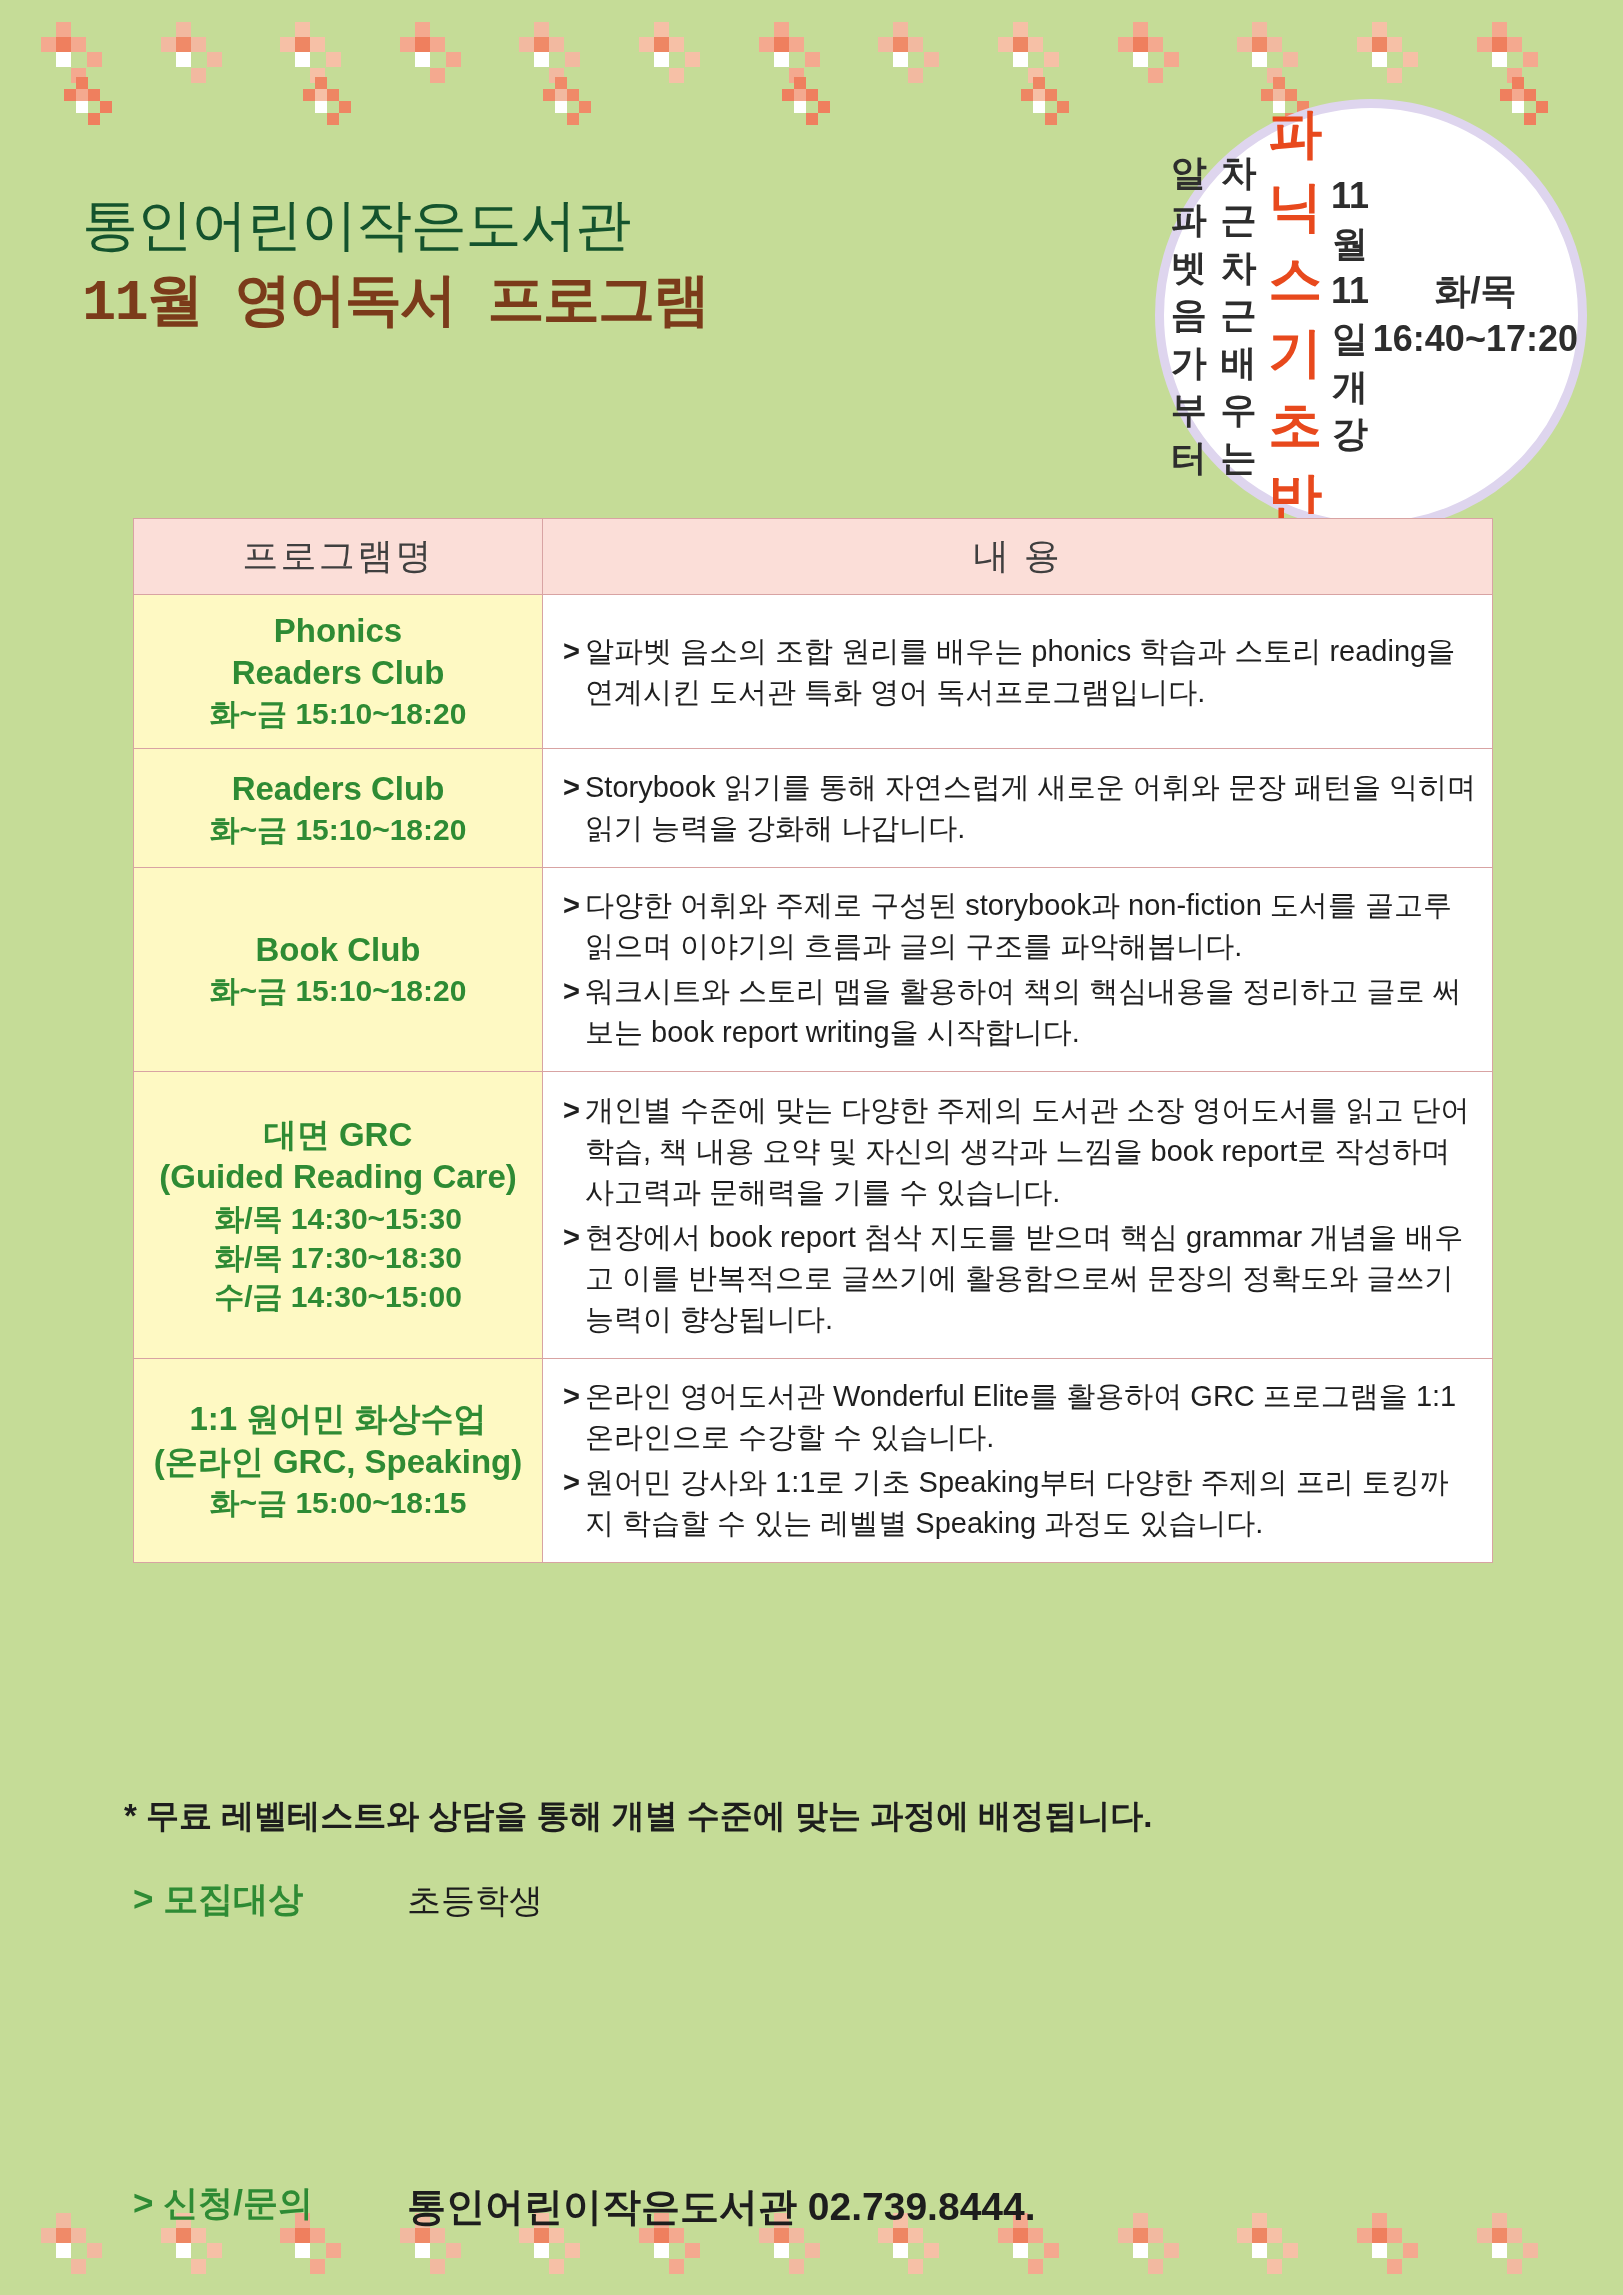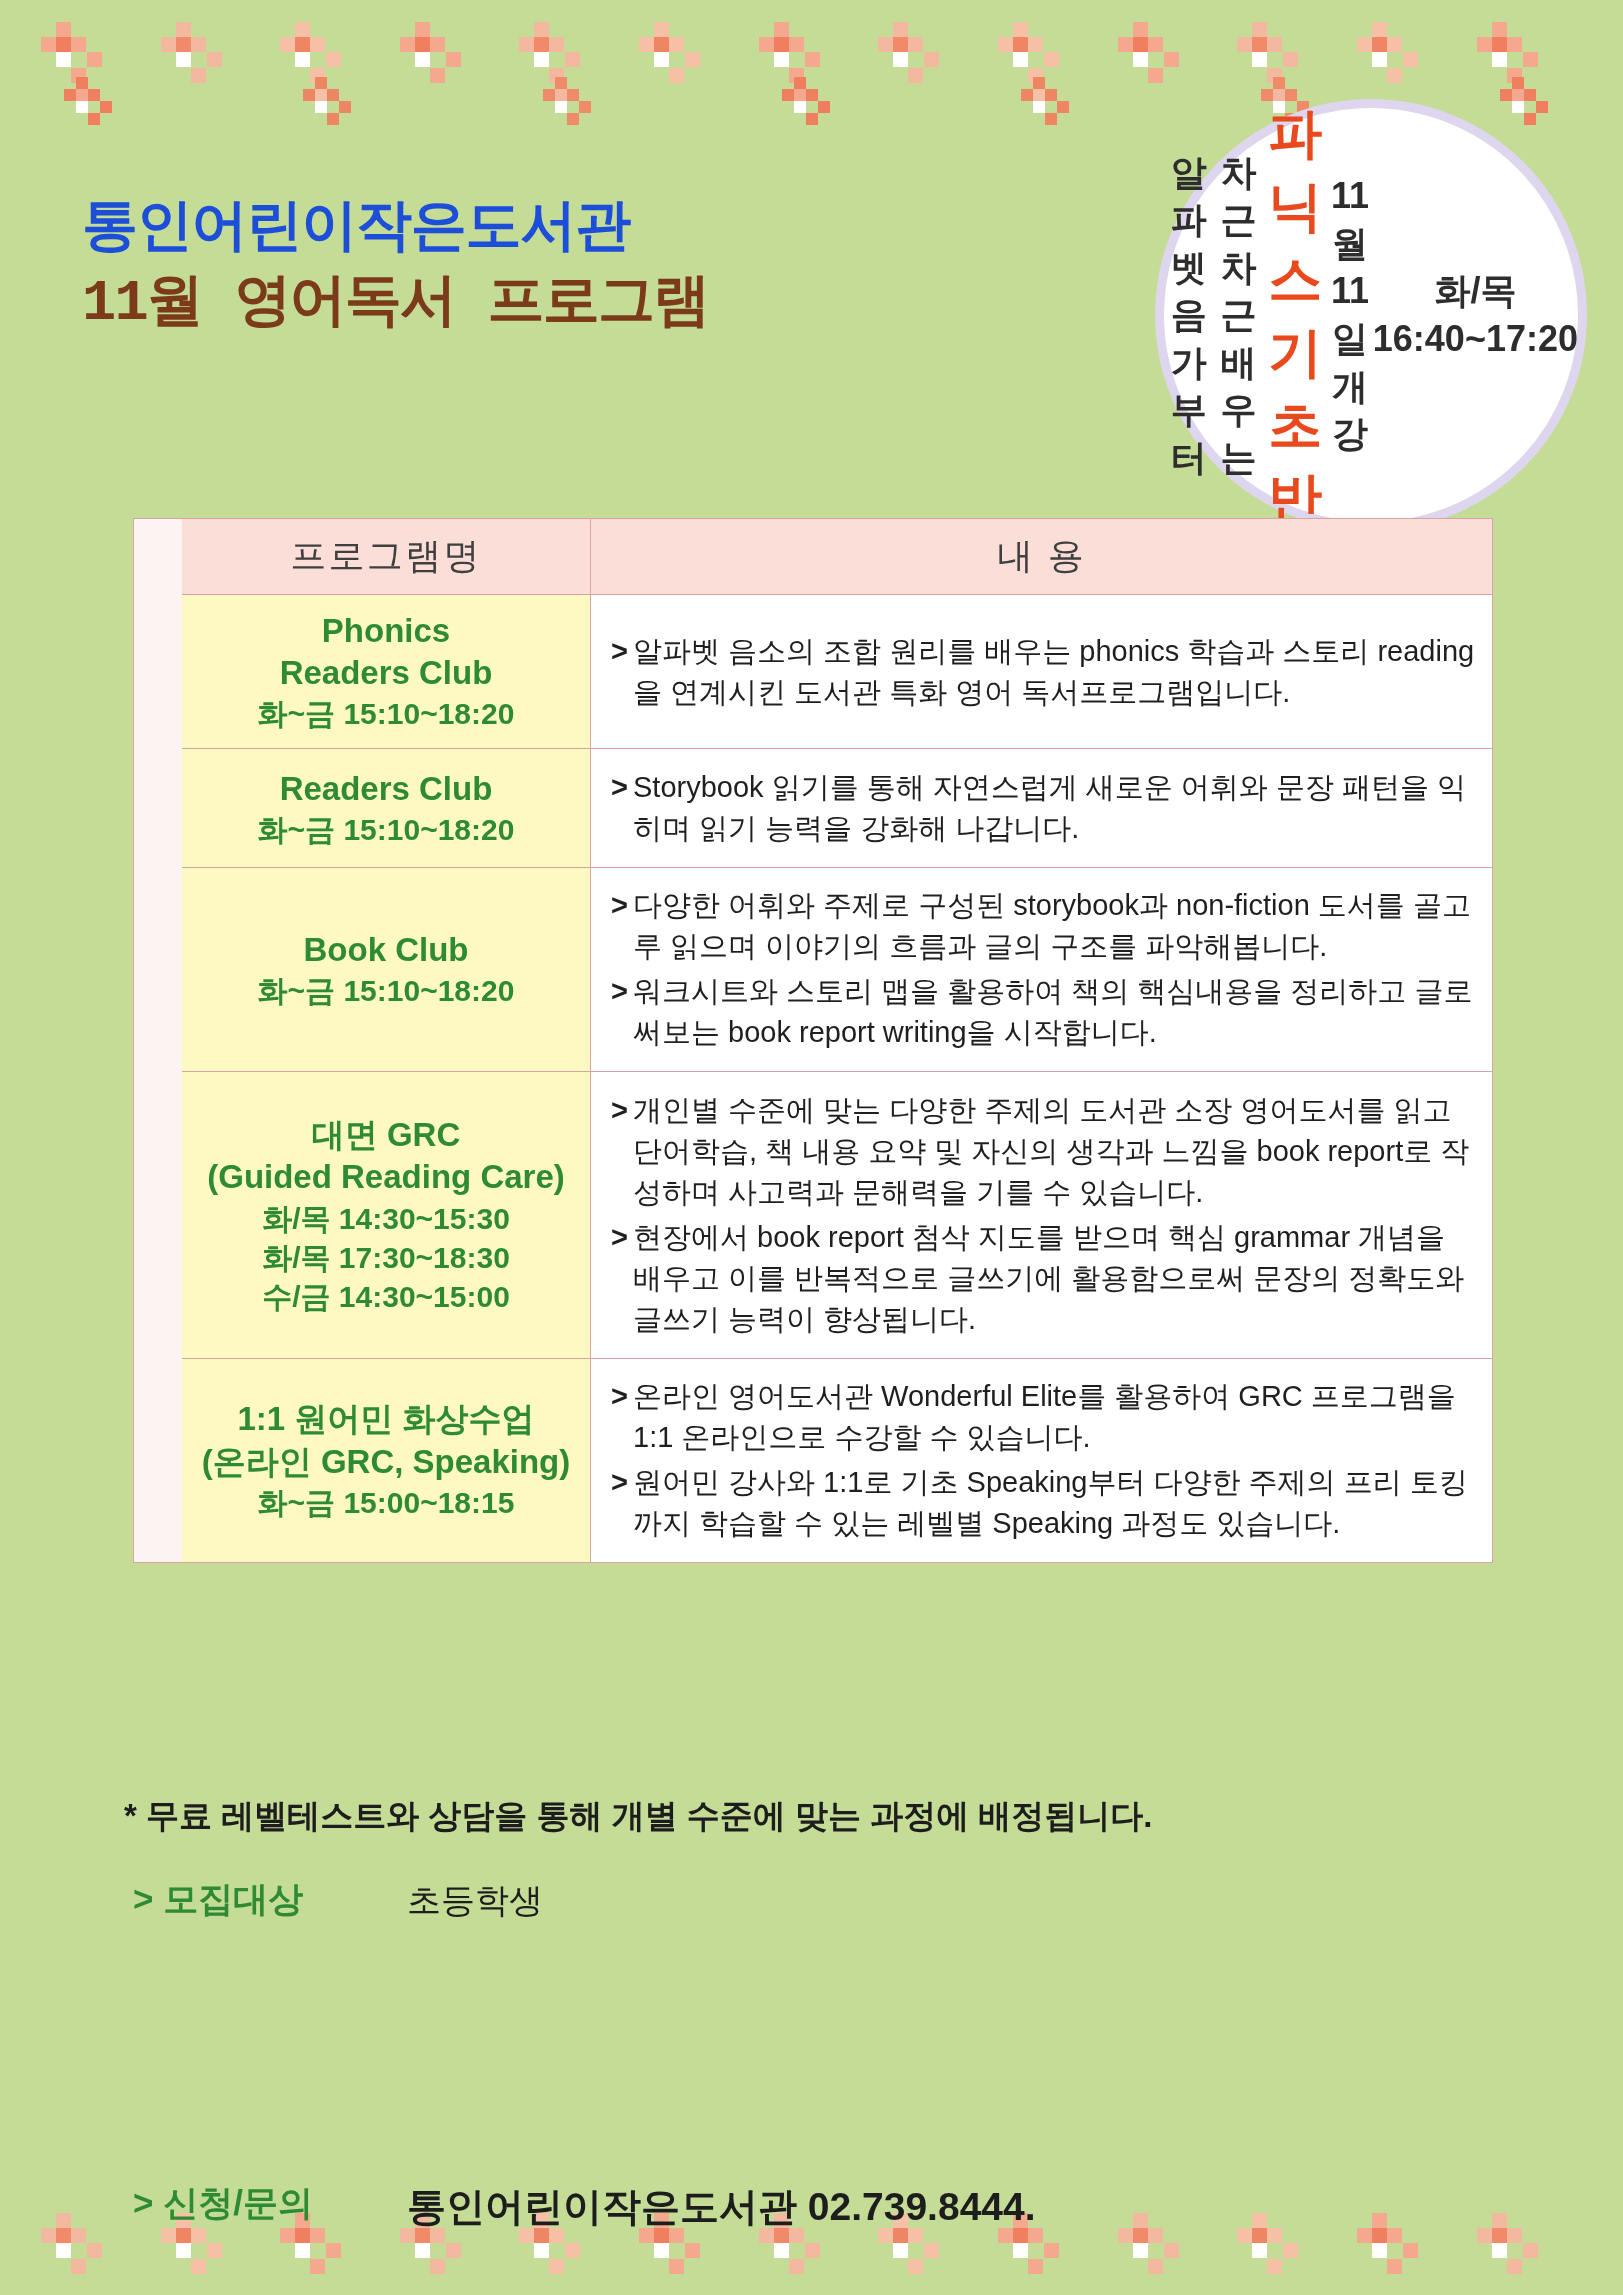--- a/index.html
+++ b/index.html
@@ -36,24 +36,24 @@
 
   
   .headline {
     position: absolute;
     left: 82px;
     top: 193px;
     color: #7a3a18;
   }
   .headline .l1 {
     font-size: 56px;
-    font-weight: bold;
+    font-weight: normal;
     letter-spacing: -1.2px;
     line-height: 1.15;
-    color: #1d4ed8;
+    color: #14532d;
   }
   .headline .l2 {
     font-size: 57px;
     font-weight: bold;
     letter-spacing: -1.8px;
     line-height: 1.2;
     color: #7b3b1a;
     margin-top: 13px;
     font-family: Liberation Mono, monospace;
   }
@@ -97,21 +97,20 @@
 
   
   .table {
     position: absolute;
     left: 133px;
     top: 518px;
     width: 1360px;
     border: 1.8px solid #d8a3a3;
     box-sizing: border-box;
     background: #fdf3f2;
-    padding-left: 48px;
   }
   .row {
     display: flex;
     border-bottom: 1.8px solid #d8a3a3;
   }
   .row:last-child { border-bottom: none; }
   .cell-l {
     width: 409px;
     box-sizing: border-box;
     border-right: 1.8px solid #d8a3a3;

